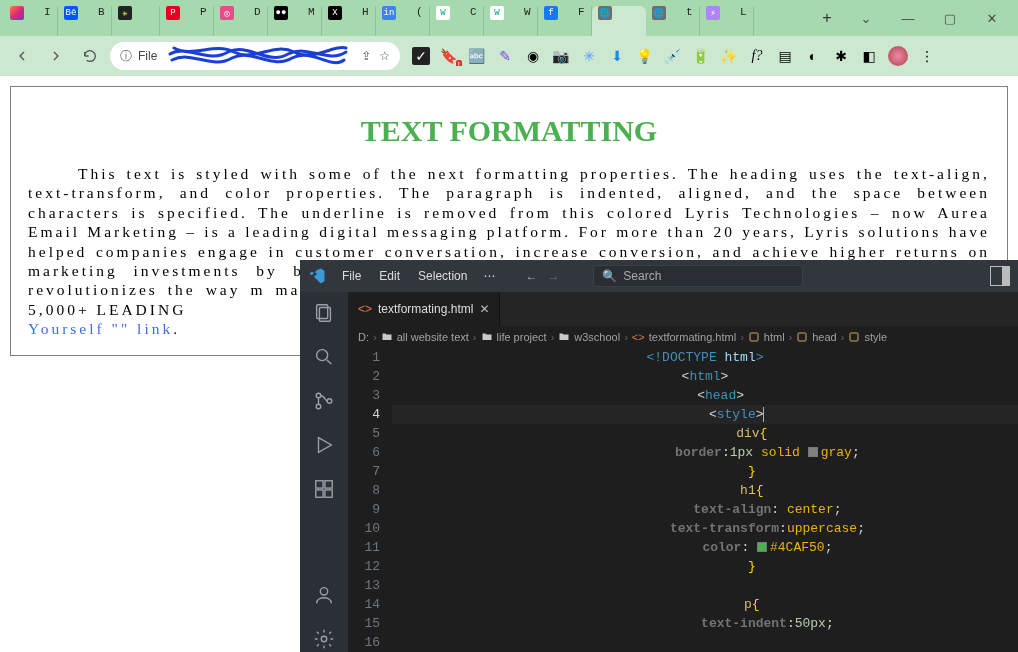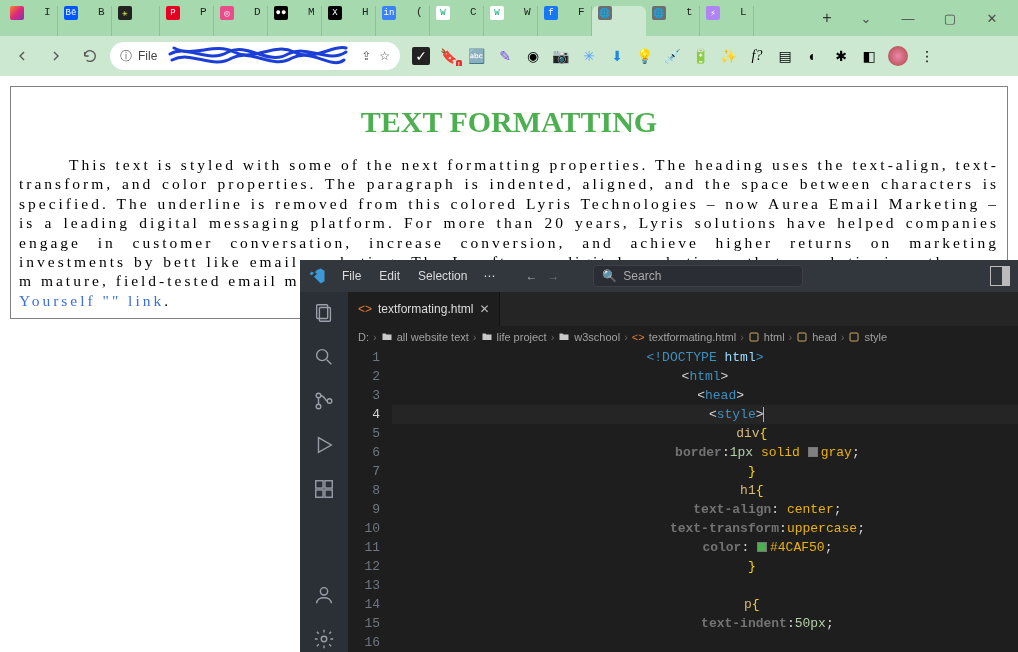--- a/index.html
+++ b/index.html
@@ -144,21 +144,21 @@
   font-size: 14px;
   cursor: pointer;
 }
 
 
 .page {
   padding: 10px;
 }
 .page .box {
   border: 1px solid gray;
-  padding: 8px;
+  padding: 17px;
 }
 .page h1 {
   text-align: center;
   text-transform: uppercase;
   color: #4CAF50;
   font-family: "Times New Roman", serif;
   font-weight: bold;
   font-size: 30px;
   margin: 10px 0 16px;
 }

